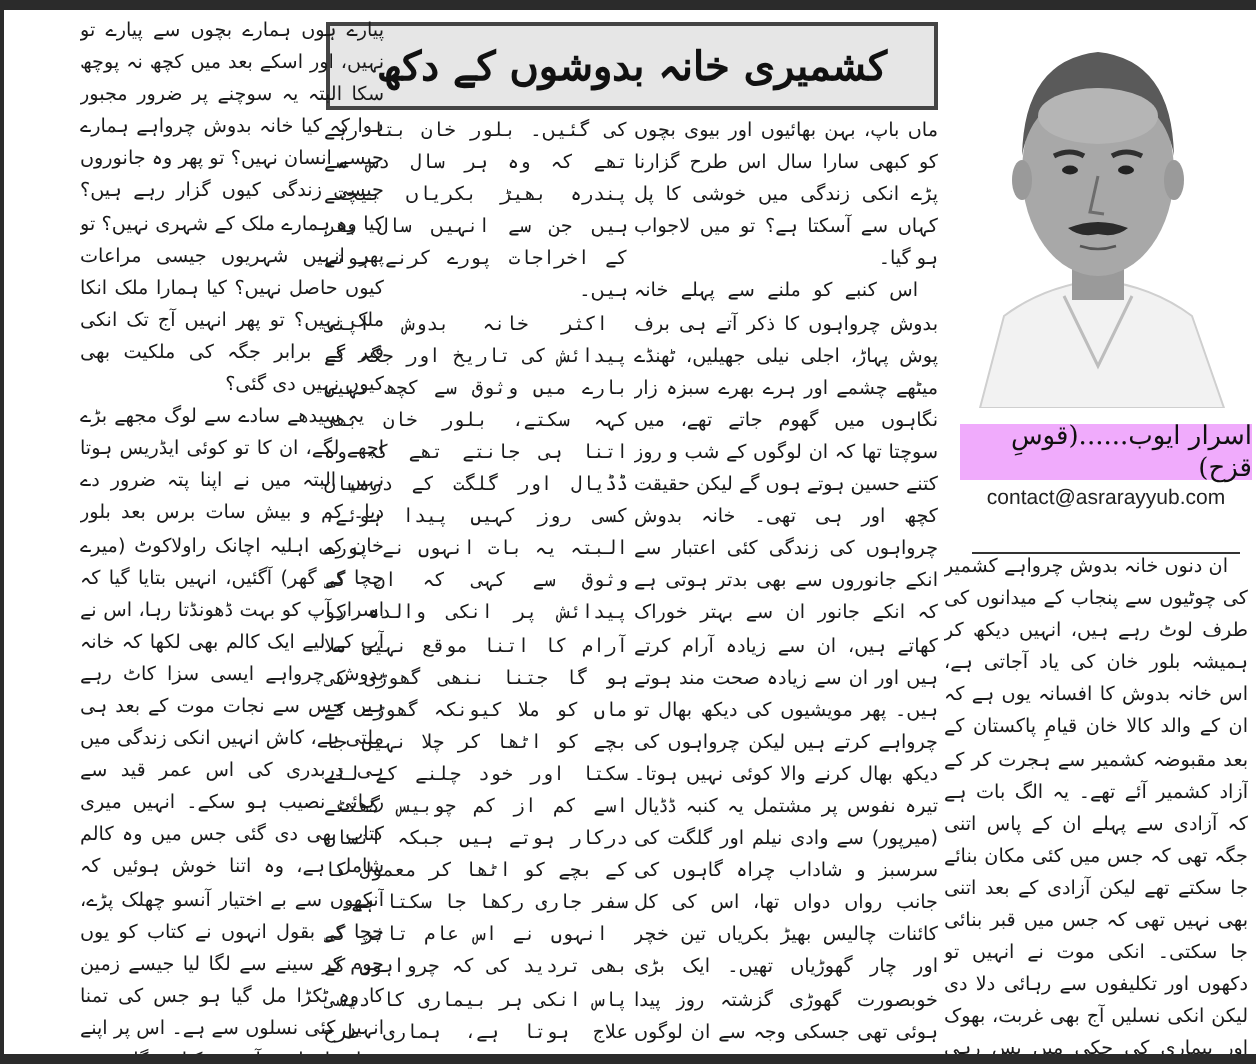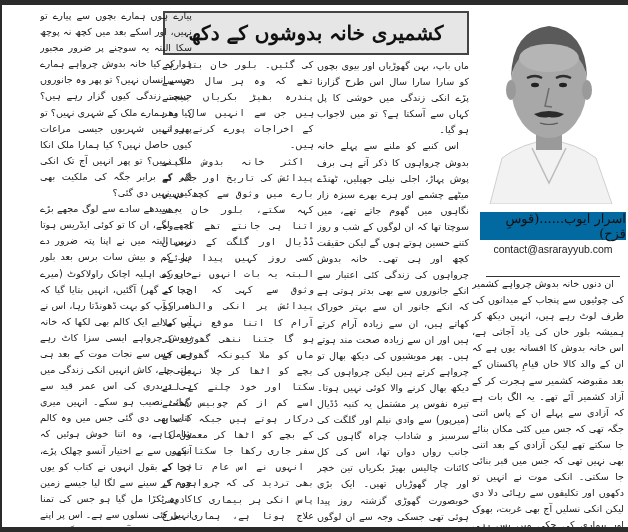--- a/index.html
+++ b/index.html
@@ -30,21 +30,21 @@
   .headline {
     direction: rtl; font-family: "DejaVu Serif", serif; font-size: 20px; font-weight: bold; color: #111;
   }
 
   .photo {
     position: absolute; left: 472px; top: 8px; width: 154px; height: 196px; background: #ffffff;
   }
   .photo svg { width: 100%; height: 100%; display: block; }
 
   .byline-box {
-    position: absolute; left: 480px; top: 212px; width: 146px; height: 28px; background: #0369a1;
+    position: absolute; left: 480px; top: 212px; width: 146px; height: 28px; background: #f0abfc;
     direction: rtl; display: flex; align-items: center; justify-content: center;
     font-family: "DejaVu Serif", serif; font-size: 13px; color: #111;
   }
   .email {
     position: absolute; left: 486px; top: 243px; width: 134px; text-align: center;
     font-family: "Liberation Sans", sans-serif; font-size: 10.5px; color: #222;
     padding-bottom: 21px; border-bottom: 1.5px solid #333;
   }
 </style>
 </head>
@@ -88,21 +88,21 @@
 <div class="byline-box">
   <span>اسرار ایوب......(قوسِ قزح)</span>
 </div>
 <div class="email">contact@asrarayyub.com</div>
 
 <div class="col" id="col4">
   <p class="indent">ان دنوں خانہ بدوش چرواہے کشمیر کی چوٹیوں سے پنجاب کے میدانوں کی طرف لوٹ رہے ہیں، انہیں دیکھ کر ہمیشہ بلور خان کی یاد آجاتی ہے، اس خانہ بدوش کا افسانہ یوں ہے کہ ان کے والد کالا خان قیامِ پاکستان کے بعد مقبوضہ کشمیر سے ہجرت کر کے آزاد کشمیر آئے تھے۔ یہ الگ بات ہے کہ آزادی سے پہلے ان کے پاس اتنی جگہ تھی کہ جس میں کئی مکان بنائے جا سکتے تھے لیکن آزادی کے بعد اتنی بھی نہیں تھی کہ جس میں قبر بنائی جا سکتی۔ انکی موت نے انہیں تو دکھوں اور تکلیفوں سے رہائی دلا دی لیکن انکی نسلیں آج بھی غربت، بھوک اور بیماری کی چکی میں پس رہی ہیں۔ بلور خان کے بڑے بیٹے اقبال نے بتایا کہ انہوں نے زندگی میں کبھی خوشی کا ایک پل بھی نہیں دیکھا تو مجھے انکی بات پر یقین نہ آیا لیکن جب انہوں نے کھلے آسمان کے نیچے زہریلے کیڑے مکوڑوں کی زد میں مویشیوں کی طرح پڑے ہوئے اپنے کنبے کی طرف اشارہ کر کے مجھ سے پوچھا کہ جس کے</p>
 </div>
 
 <div class="col" id="col3">
-  <p>ماں باپ، بہن گھوڑیاں اور بیوی بچوں کو سارا سارا سال اس طرح گزارنا پڑے انکی زندگی میں خوشی کا پل کہاں سے آسکتا ہے؟ تو میں لاجواب ہو گیا۔</p>
+  <p>ماں باپ، بہن بھائیوں اور بیوی بچوں کو کبھی سارا سال اس طرح گزارنا پڑے انکی زندگی میں خوشی کا پل کہاں سے آسکتا ہے؟ تو میں لاجواب ہو گیا۔</p>
   <p class="indent">اس کنبے کو ملنے سے پہلے خانہ بدوش چرواہوں کا ذکر آتے ہی برف پوش پہاڑ، اجلی نیلی جھیلیں، ٹھنڈے میٹھے چشمے اور ہرے بھرے سبزہ زار نگاہوں میں گھوم جاتے تھے، میں سوچتا تھا کہ ان لوگوں کے شب و روز کتنے حسین ہوتے ہوں گے لیکن حقیقت کچھ اور ہی تھی۔ خانہ بدوش چرواہوں کی زندگی کئی اعتبار سے انکے جانوروں سے بھی بدتر ہوتی ہے کہ انکے جانور ان سے بہتر خوراک کھاتے ہیں، ان سے زیادہ آرام کرتے ہیں اور ان سے زیادہ صحت مند ہوتے ہیں۔ پھر مویشیوں کی دیکھ بھال تو چرواہے کرتے ہیں لیکن چرواہوں کی دیکھ بھال کرنے والا کوئی نہیں ہوتا۔ تیرہ نفوس پر مشتمل یہ کنبہ ڈڈیال (میرپور) سے وادی نیلم اور گلگت کی سرسبز و شاداب چراہ گاہوں کی جانب رواں دواں تھا، اس کی کل کائنات چالیس بھیڑ بکریاں تین خچر اور چار گھوڑیاں تھیں۔ ایک بڑی خوبصورت گھوڑی گزشتہ روز پیدا ہوئی تھی جسکی وجہ سے ان لوگوں کو (میری جنم بھومی) راولاکوٹ میں قیام کرنا پڑا اور ہماری ملاقات ہو گئی جو کافی دیر تک جاری رہی۔ اس دوران رات کا کھانا بھی پکایا اور کھایا گیا جو روکھے سوکھے چاولوں اور بکری کے دودھ کی چائے پر مشتمل تھا۔ میں چائے نہیں پیتا چنانچہ میرے لئے قہوہ تیار کیا گیا جس میں ''بطور خصوصی'' دو الائچیاں بھی ڈالی گئیں۔ کھانا پکانے کے لئے جو چولہا کام آیا وہ لوہے کی پتلی سلاخ کو موڑ توڑ کر تیار کیا گیا تھا، ایندھن کے طور پر آس پاس سے اکٹھی کی گئی سوکھی لکڑیاں استعمال</p>
 </div>
 
 <div class="col" id="col2">
   <p>کی گئیں۔ بلور خان بتا رہے تھے کہ وہ ہر سال دس سے پندرہ بھیڑ بکریاں بیچتے ہیں جن سے انہیں سال بھر کے اخراجات پورے کرنے ہوتے ہیں۔</p>
   <p class="indent">اکثر خانہ بدوش اپنی پیدائش کی تاریخ اور جگہ کے بارے میں وثوق سے کچھ نہیں کہہ سکتے، بلور خان بھی اتنا ہی جانتے تھے کہ وہ ڈڈیال اور گلگت کے درمیان کسی روز کہیں پیدا ہوئے، البتہ یہ بات انہوں نے پورے وثوق سے کہی کہ ان کی پیدائش پر انکی والدہ کو آرام کا اتنا موقع نہیں ملا ہو گا جتنا ننھی گھوڑی کی ماں کو ملا کیونکہ گھوڑے کے بچے کو اٹھا کر چلا نہیں جا سکتا اور خود چلنے کے لئے اسے کم از کم چوبیس گھنٹے درکار ہوتے ہیں جبکہ انسان کے بچے کو اٹھا کر معمول کا سفر جاری رکھا جا سکتا ہے۔</p>
   <p class="indent">انہوں نے اس عام تاثر کی بھی تردید کی کہ چرواہوں کے پاس انکی ہر بیماری کا دیسی علاج ہوتا ہے، ہماری طرح انہیں بھی ڈاکٹر کی ضرورت ہوتی ہے جو عام طور پر انکی دسترس میں نہیں ہوتا۔ یہ بتاتے ہوئے کہ خانہ بدوش چرواہے اتنے اذیت ناک حالات سے دوچار ہیں کہ ان کا بس چلے تو ایک لمحے میں اپنے آبائی پیشے کو ہمیشہ ہمیشہ کے لئے خیر آباد کہہ دیں، اقبال کی آواز بھر آئی۔ بات بدلنے کے لئے میں نے اس جمیل و جلیل چاندنی کا ذکر چھیڑ دیا جو وسیع و عریض چراہ گاہوں میں بکھرے اوس کے پاکیزہ قطروں کو موتیوں کی طرح جگمگا دیتی ہے، انہیں وہ سرگوشیاں سنانے کی کوشش کی جو وادی نیلم کے مہکتے دیودار دریائے نیلم کے اجلے نیلے پانیوں کی بھیگی ہوا سے کرتے ہیں اور ان سے پوچھا کہ پیشے کو خیر آباد کہنے کے بعد کیا آپ کو یہ سب یاد نہیں آئیں گے؟ وہ بولے کہ صاحب یہ جتنے بھی</p>
 </div>
 
 <div class="col" id="col1">

